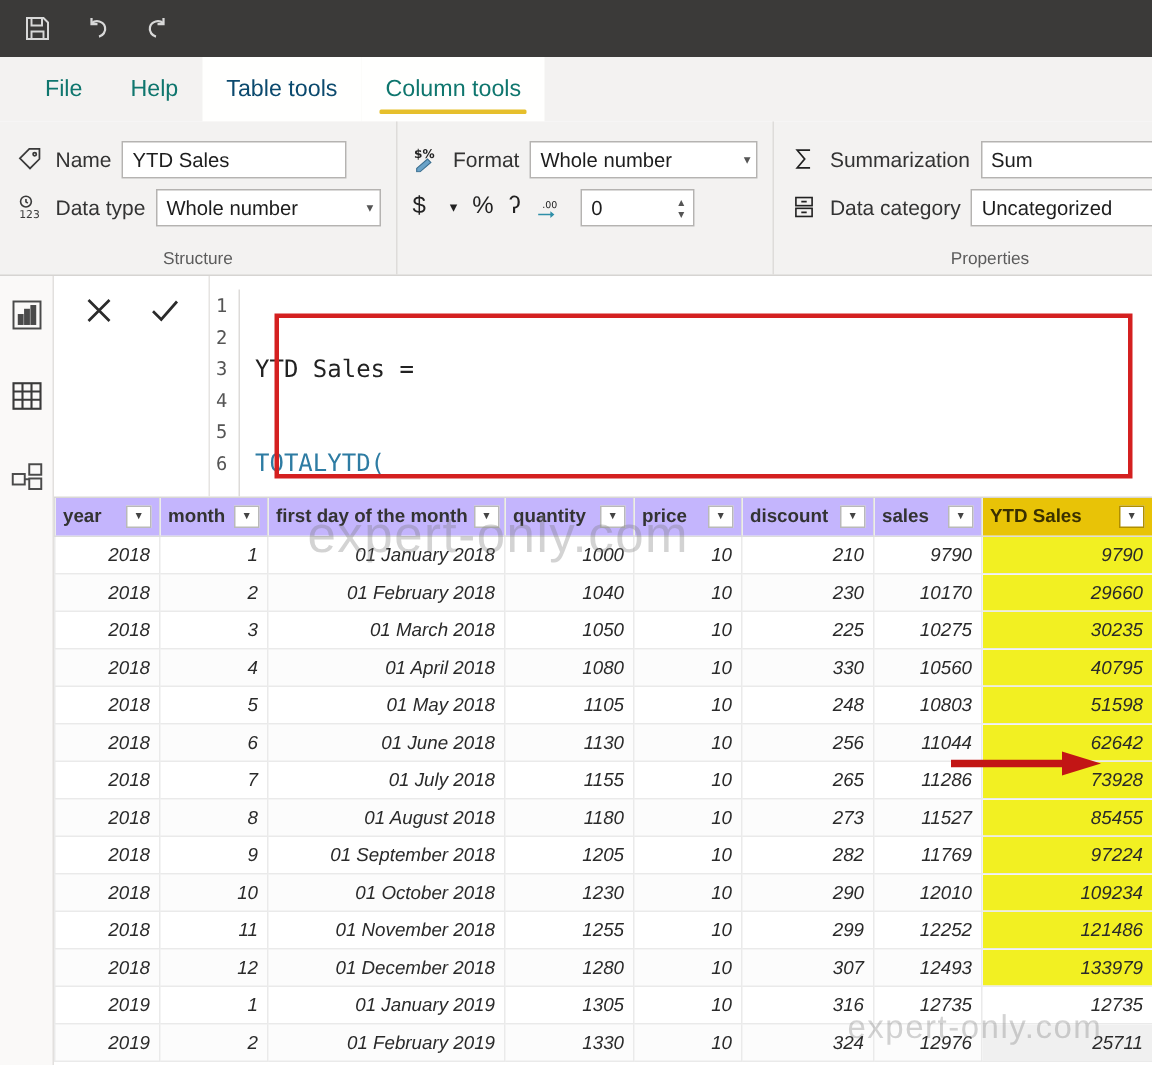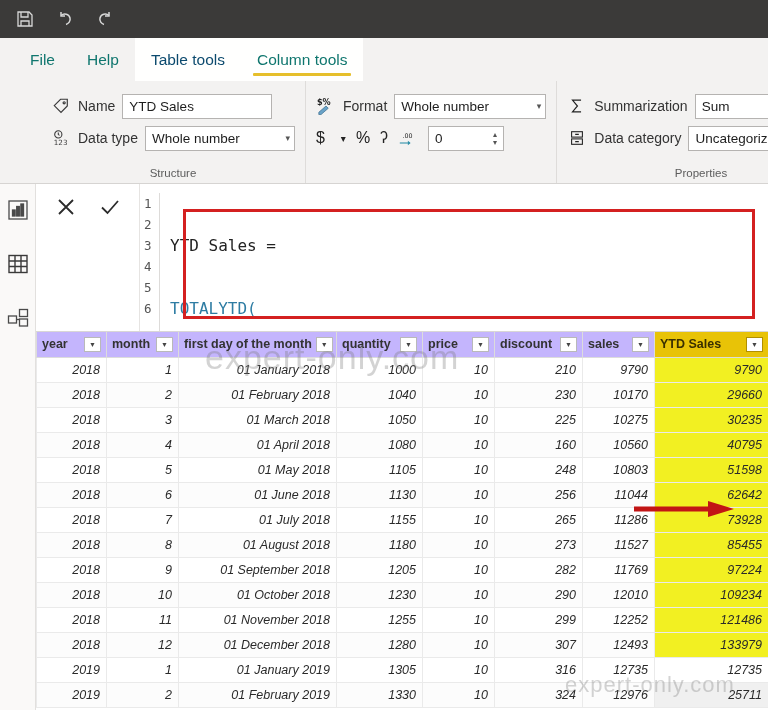--- a/index.html
+++ b/index.html
@@ -35,21 +35,21 @@
   .tab.ctx.active { color: #0f766e; margin-top: 16px; }
   .tab.ctx.active::after {
     content: ""; position: absolute; left: 12px; right: 12px; bottom: 5px;
     height: 3px; background: #e6bf2b; border-radius: 1px;
   }
 
   
   .ribbon {
     height: 103px; background: #f3f2f1;
     border-bottom: 1px solid #d6d4d2;
-    display: flex; position: relative; padding-left: 41px;
+    display: flex; position: relative;
   }
   .rgroup { position: relative; padding: 9px 10px 0 10px; display: flex; flex-direction: column; }
   .rgroup + .rgroup { border-left: 1px solid #dedcda; }
   .rgroup .glabel {
     position: absolute; bottom: 4px; left: 0; right: 0;
     text-align: center; font-size: 11.5px; color: #5c5c5c;
   }
   .rrow { display: flex; align-items: center; height: 32px; gap: 7px; }
   .rlabel { font-size: 14px; color: #333; white-space: nowrap; }
   .ricon { width: 20px; height: 20px; display: flex; align-items: center; justify-content: center; color: #3a3a3a; }
@@ -427,21 +427,21 @@
             <td>225</td>
             <td>10275</td>
             <td class="ytdcell">30235</td>
           </tr>
           <tr>
             <td>2018</td>
             <td>4</td>
             <td>01 April 2018</td>
             <td>1080</td>
             <td>10</td>
-            <td>160</td>
+            <td>330</td>
             <td>10560</td>
             <td class="ytdcell">40795</td>
           </tr>
           <tr>
             <td>2018</td>
             <td>5</td>
             <td>01 May 2018</td>
             <td>1105</td>
             <td>10</td>
             <td>248</td>

